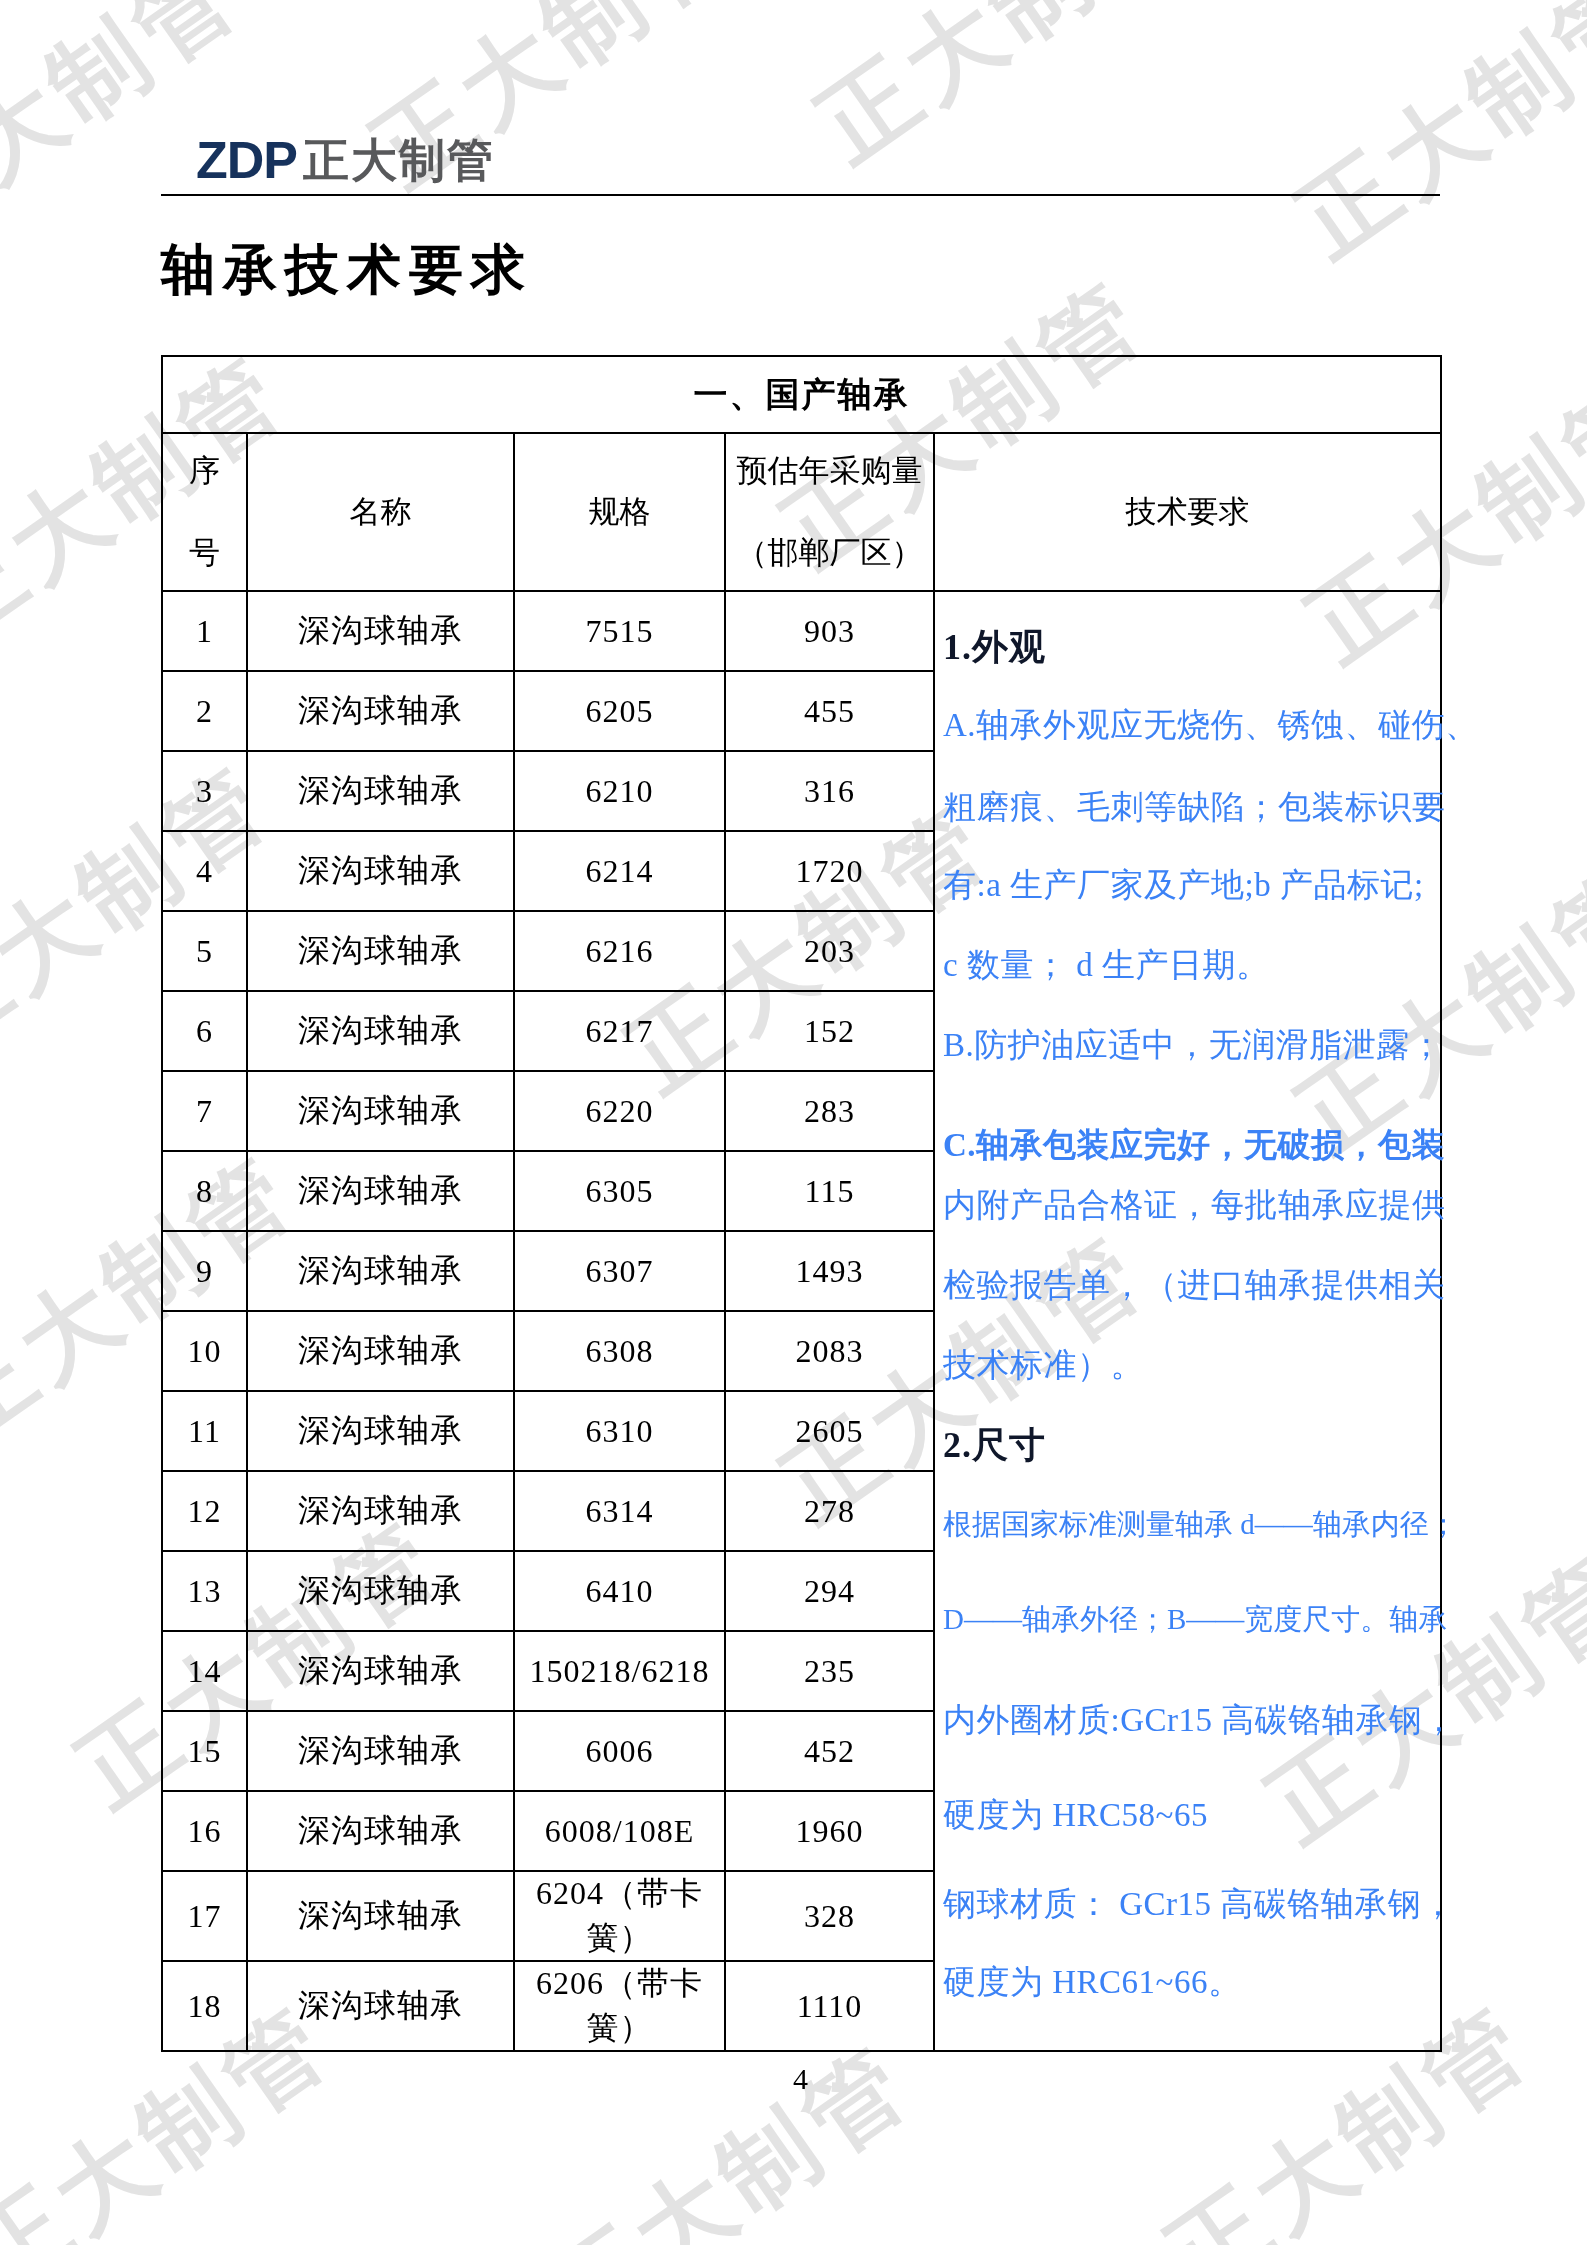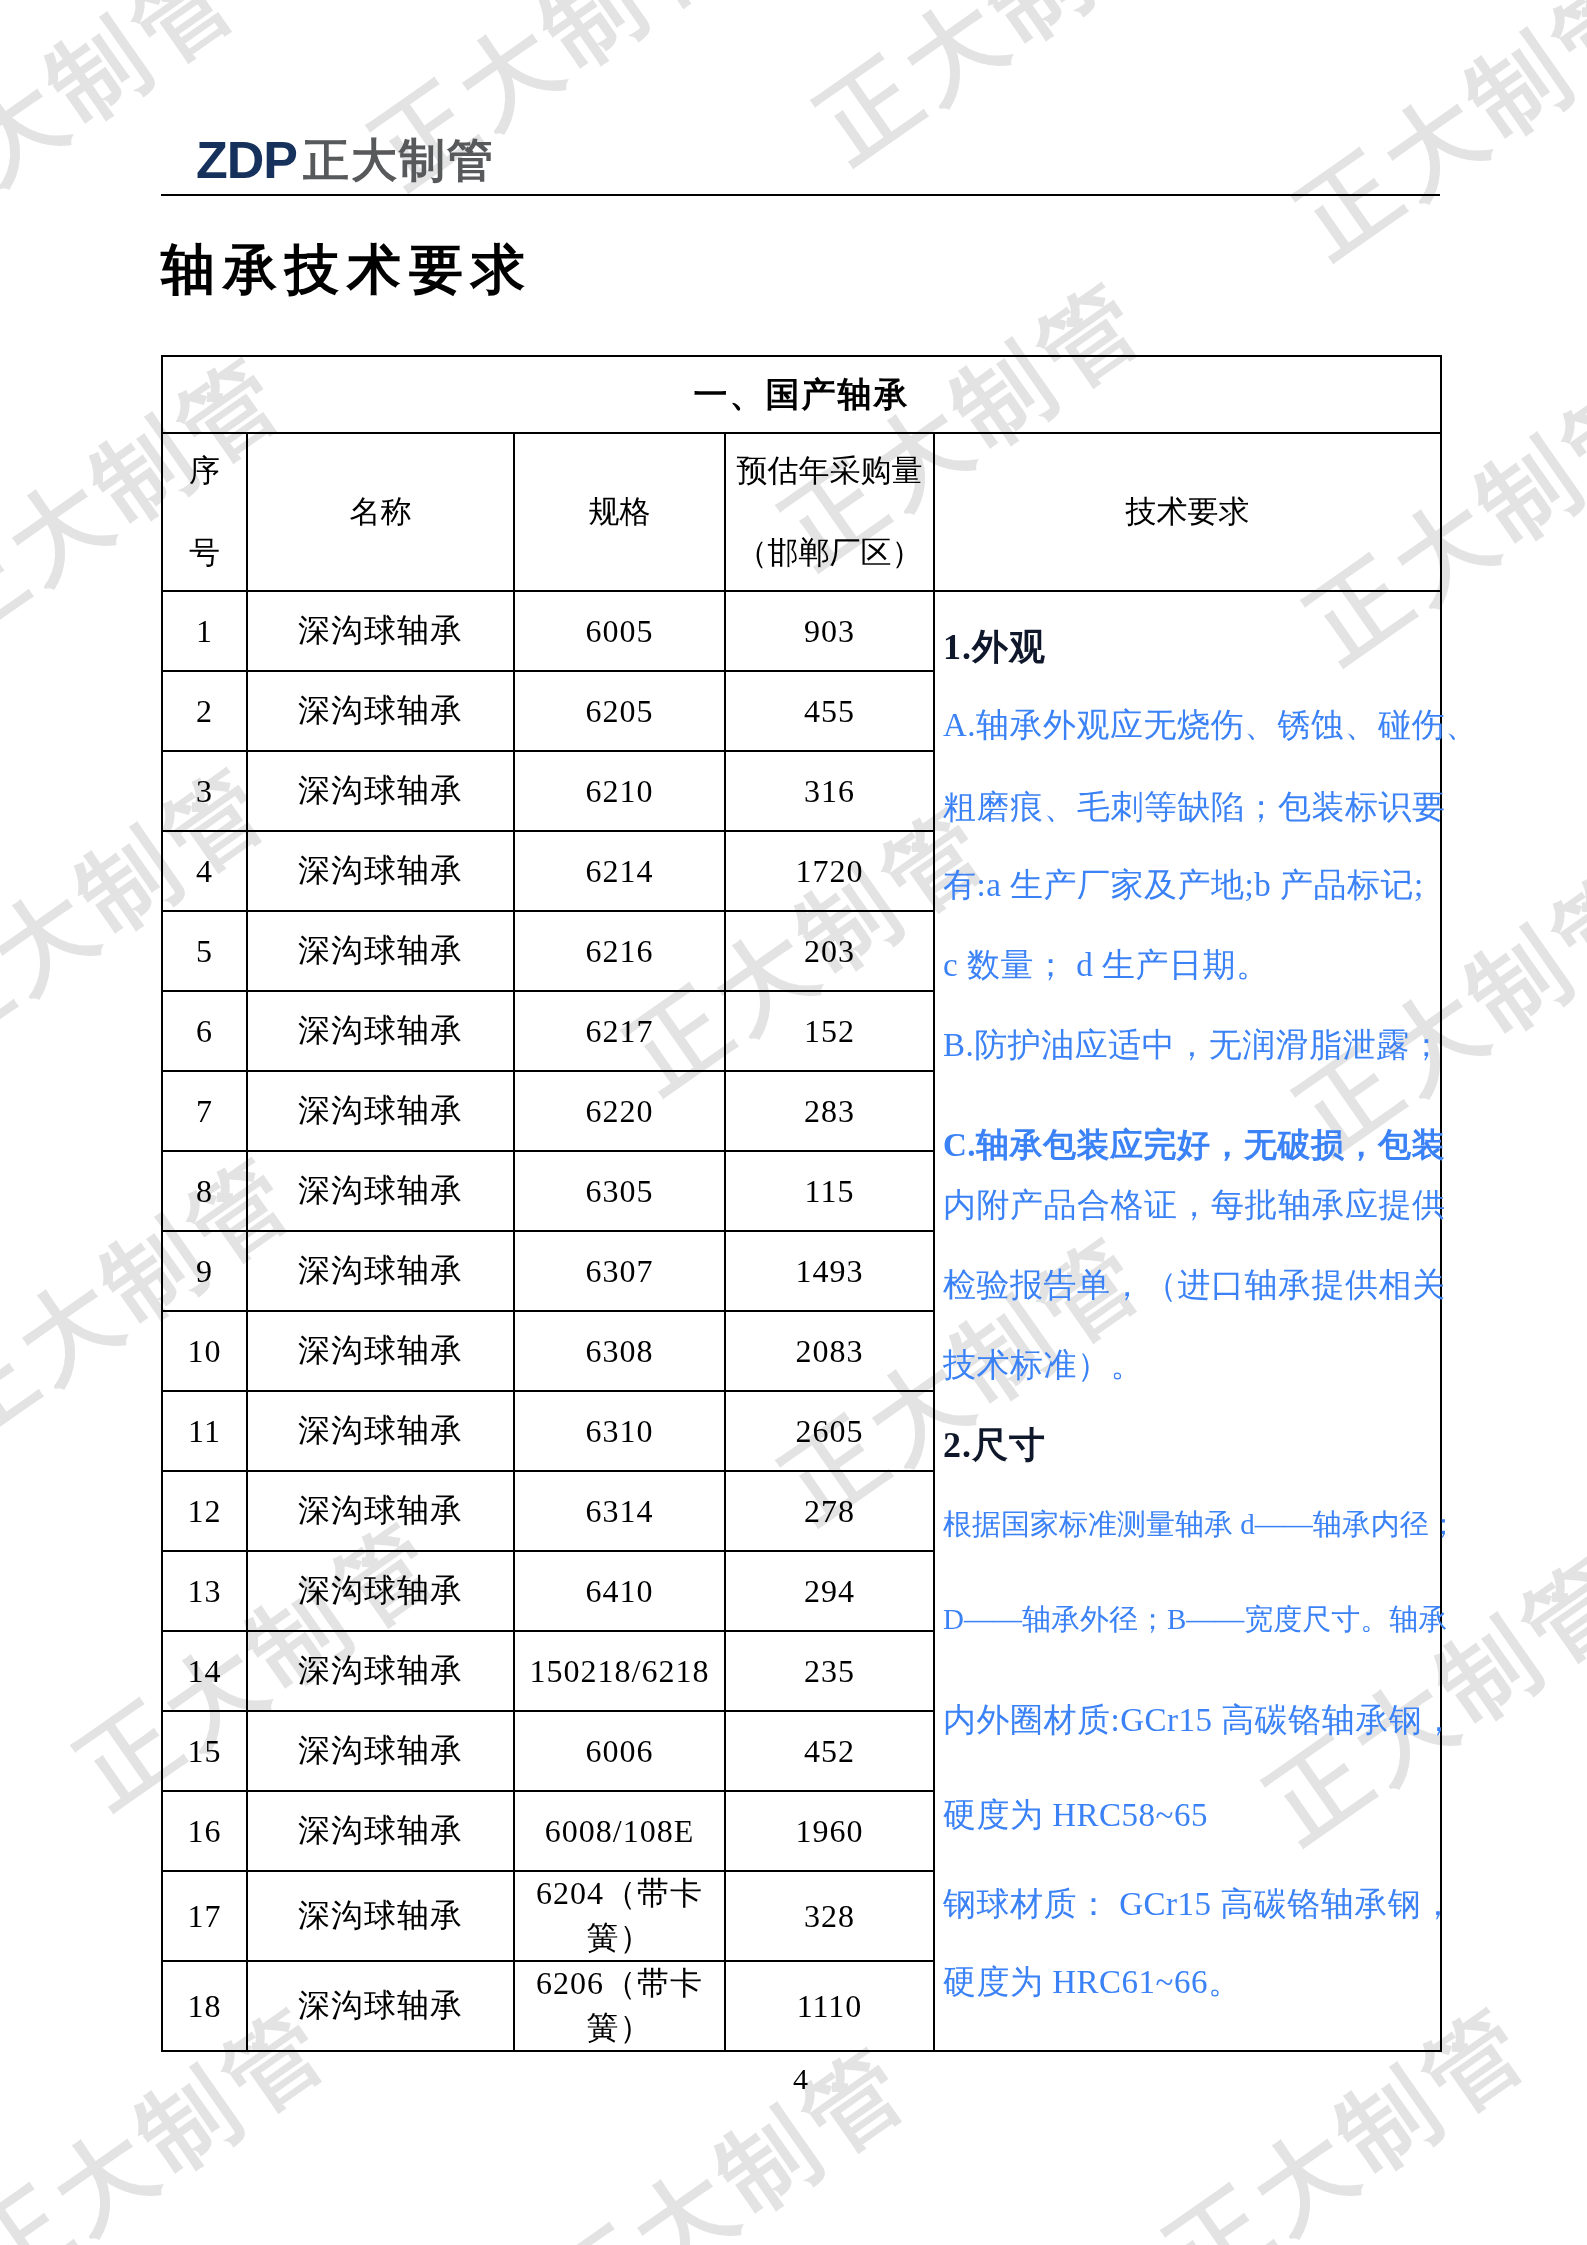--- a/index.html
+++ b/index.html
@@ -158,21 +158,21 @@
             <div class="stacked">
               <span>预估年采购量</span>
               <span>（邯郸厂区）</span>
             </div>
           </td>
           <td>技术要求</td>
         </tr>
       <tr class="body-row">
             <td>1</td>
             <td>深沟球轴承</td>
-            <td>6005</td>
+            <td>7515</td>
             <td>903</td>
             <td class="tech-cell" rowspan="18">
               <div class="tech-line heading" style="top: 55px;">1.外观</div>
               <div class="tech-line" style="top: 133px;">A.轴承外观应无烧伤、锈蚀、碰伤、</div>
               <div class="tech-line" style="top: 215px;">粗磨痕、毛刺等缺陷；包装标识要</div>
               <div class="tech-line" style="top: 293px;">有:a 生产厂家及产地;b 产品标记;</div>
               <div class="tech-line" style="top: 373px;">c 数量； d 生产日期。</div>
               <div class="tech-line" style="top: 453px;">B.防护油应适中，无润滑脂泄露；</div>
               <div class="tech-line" style="top: 553px; font-weight: bold;">C.轴承包装应完好，无破损，包装</div>
               <div class="tech-line" style="top: 613px;">内附产品合格证，每批轴承应提供</div>

